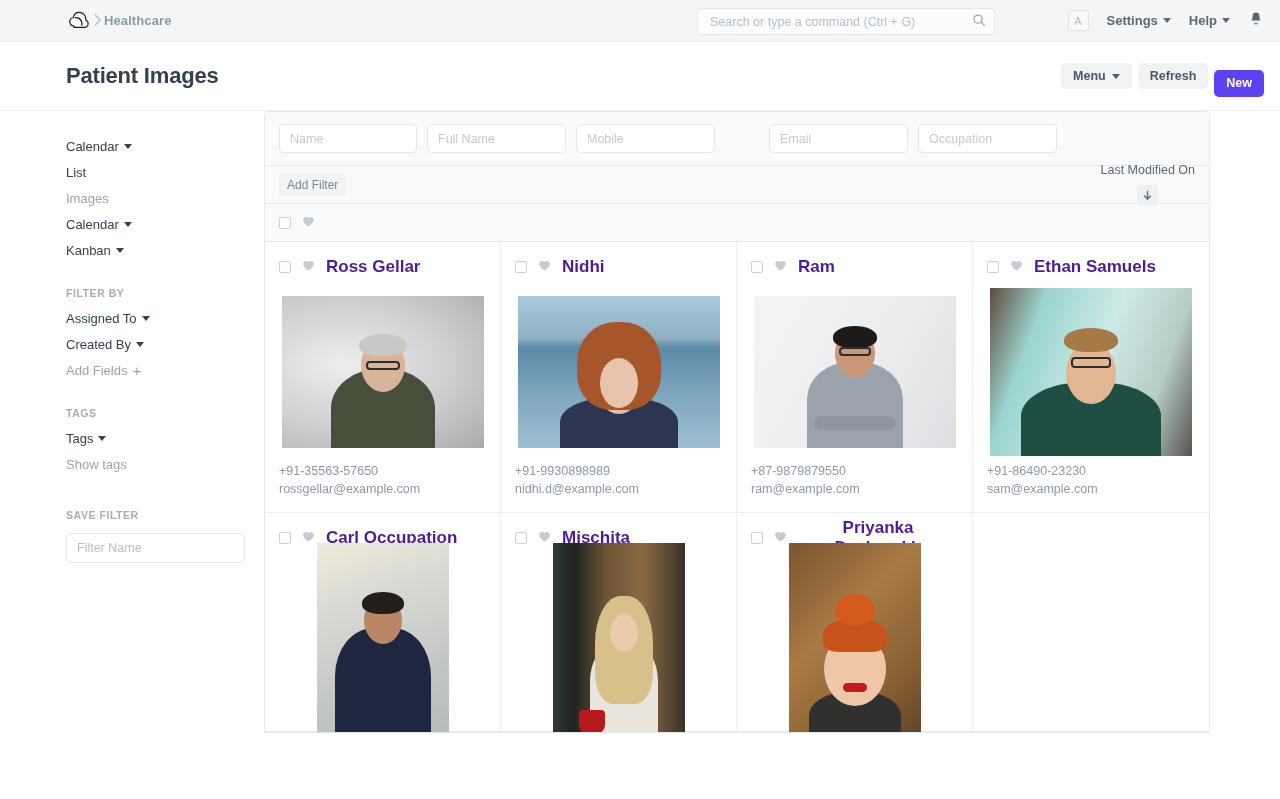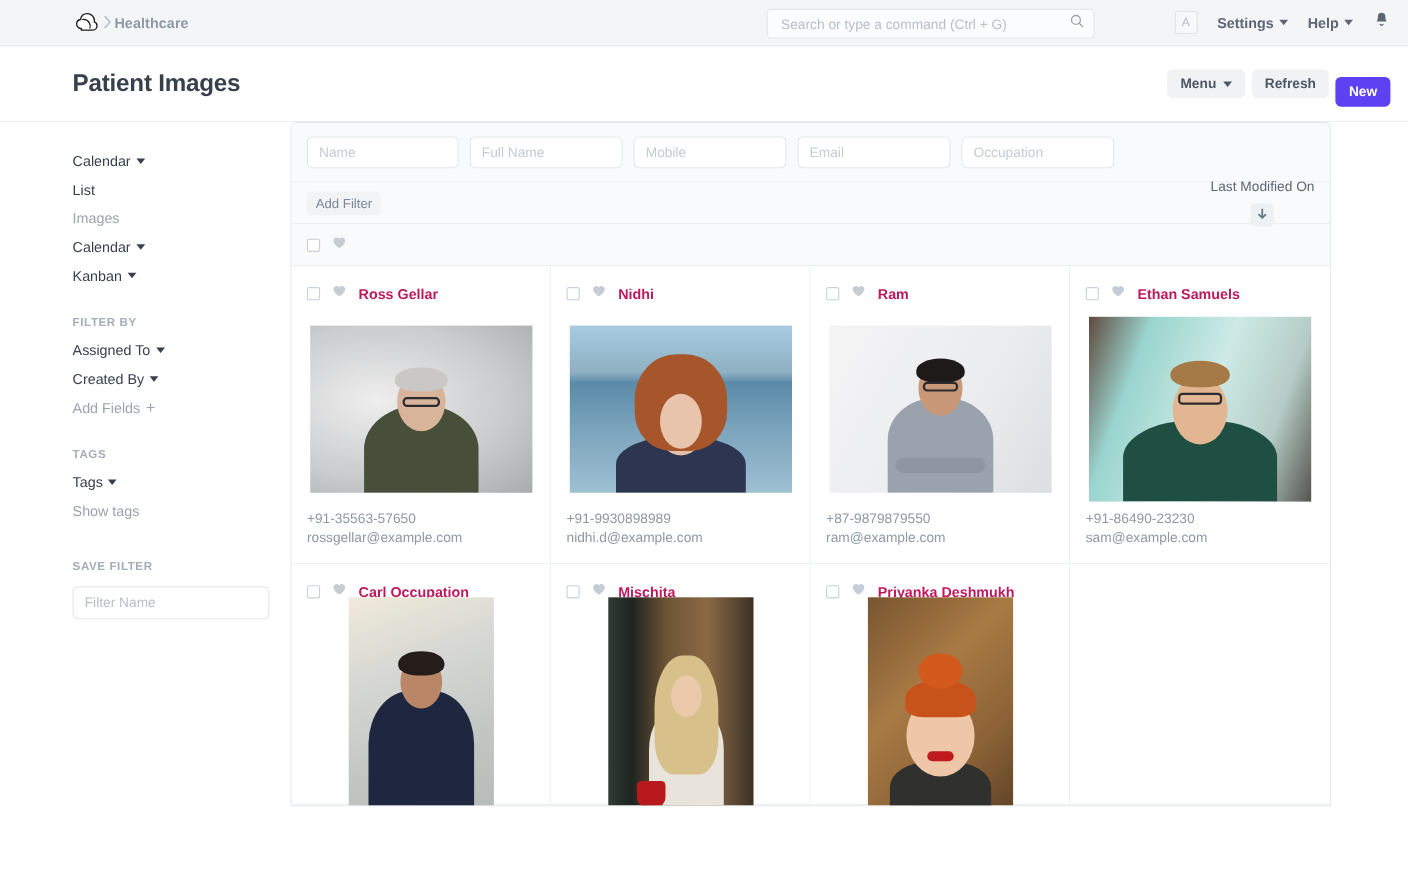--- a/index.html
+++ b/index.html
@@ -131,21 +131,21 @@
     border-bottom: 1px solid #e8ebed;
     padding: 12px 14px;
     display: flex; gap: 10px;
   }
   .std-filter input {
     height: 29px; border: 1px solid #e3e7ea; border-radius: 5px;
     background: #fff; padding: 0 10px; outline: none;
     font-family: "Liberation Sans", sans-serif; font-size: 12.5px; color: #737373;
   }
   .sf-0 { width: 138px; } .sf-1 { width: 139px; } .sf-2 { width: 139px; }
-  .sf-3 { width: 139px; } .sf-4 { width: 139px; }
+  .sf-3 { width: 139px; margin-left: 44px; } .sf-4 { width: 139px; }
   .std-filter input::placeholder { color: #c3cbd3; }
 
   .filter-row {
     background: #f9fafb;
     border-bottom: 1px solid #e8ebed;
     height: 38px;
     display: flex; align-items: center;
     padding: 0 14px;
   }
   .add-filter {
@@ -183,21 +183,21 @@
     background: #fff;
     padding: 0 0 14px 0;
     display: flex; flex-direction: column;
   }
   .card:nth-child(4n) { border-right: 0; }
   .card-head {
     display: flex; align-items: center; gap: 11px;
     padding: 14px 14px 0 14px;
     height: 36px;
   }
-  .card-name { font-size: 13px; font-weight: bold; color: #be185d; cursor: pointer; text-align: center; }
+  .card-name { font-size: 17px; font-weight: bold; color: #4c1d95; cursor: pointer; text-align: center; }
   .card-img-wrap {
     flex: 1; display: flex; align-items: center; justify-content: center;
     padding: 10px 14px 6px 14px;
     min-height: 0;
   }
   .card-img {
     width: 202px; height: 152px;
     background-size: cover; background-position: center;
     position: relative; overflow: hidden;
   }

